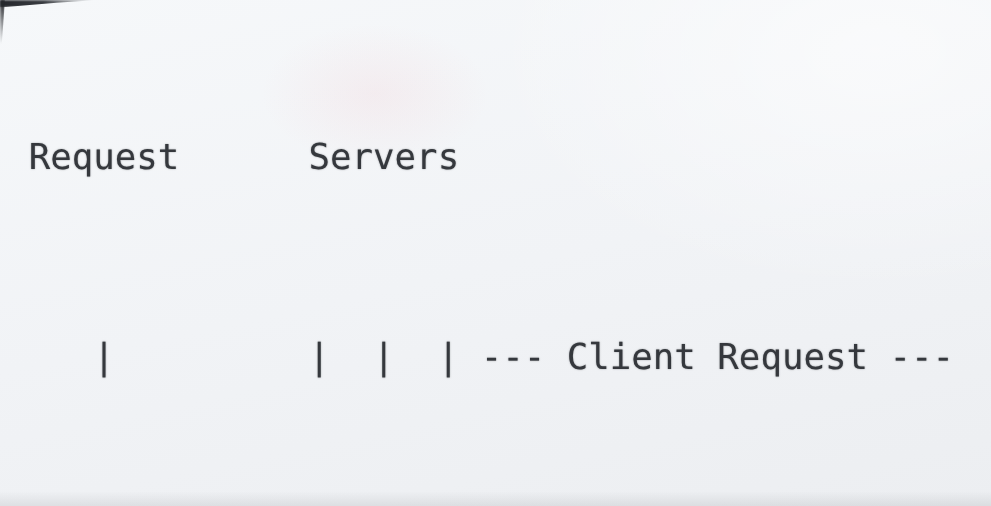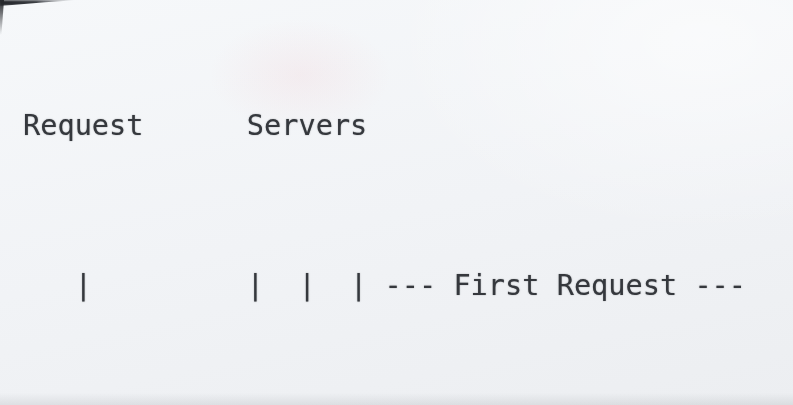--- a/index.html
+++ b/index.html
@@ -40,21 +40,21 @@
 </head>
 <body>
 
 <div class="stage">
   <div class="artifact-top"></div>
   <div class="artifact-left"></div>
 
   <div class="diagram">
     <div class="line"><span>Request</span><span>      </span><span>Servers</span></div>
 
-    <div class="line"><span>   |         |  |  | </span><span>--- First Request ---</span></div>
+    <div class="line"><span>   |         |  |  | </span><span>--- Client Request ---</span></div>
 
     
 
     
 
     
 
     
 
     

